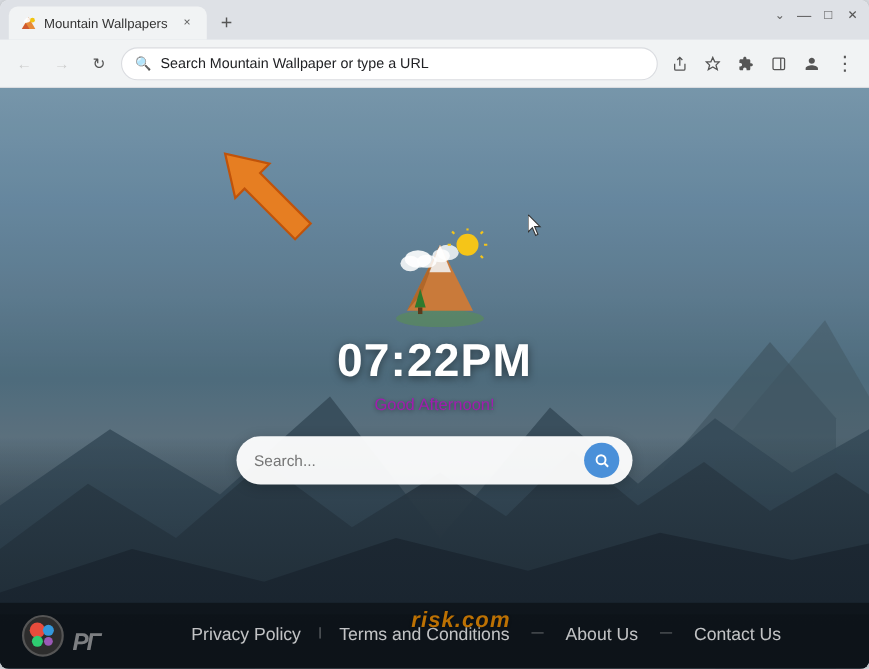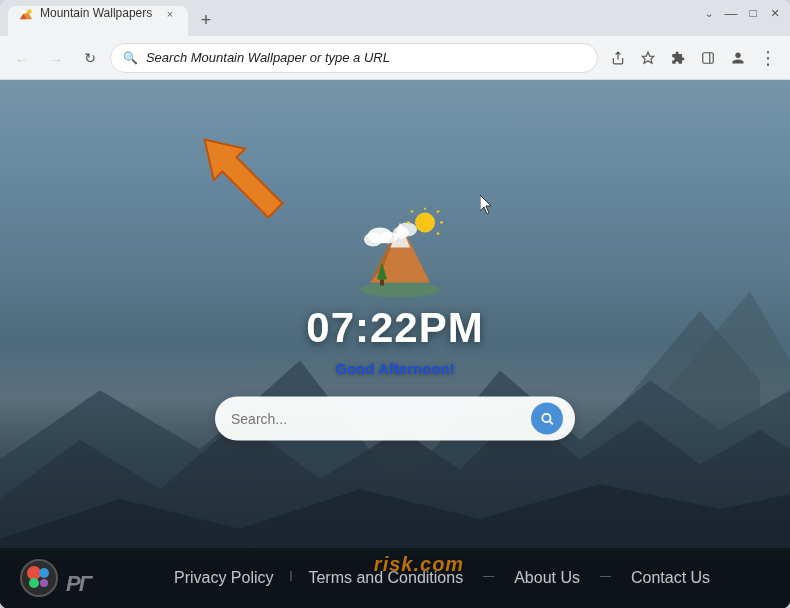--- a/index.html
+++ b/index.html
@@ -30,21 +30,21 @@
       height: 36px;
       display: flex;
       align-items: flex-end;
       padding: 0 8px;
       position: relative;
     }
     .tab {
       background: #f1f3f4;
       height: 30px;
       display: flex;
-      align-items: flex-start;
+      align-items: center;
       padding: 0 10px;
       border-radius: 8px 8px 0 0;
       min-width: 180px;
       max-width: 240px;
       gap: 6px;
       font-size: 12px;
       color: #333;
       position: relative;
     }
     .tab-favicon {
@@ -142,21 +142,20 @@
       color: #555;
     }
     .address-bar-icon {
       font-size: 12px;
       color: #888;
     }
     .address-text {
       flex: 1;
       font-size: 13px;
       color: #202124;
-      font-style: italic;
     }
     .toolbar-actions {
       display: flex;
       gap: 2px;
       align-items: center;
     }
     .toolbar-action-btn {
       width: 28px;
       height: 28px;
       border-radius: 50%;
@@ -255,24 +254,23 @@
     
     .clock-time {
       font-size: 42px;
       font-weight: 700;
       color: #fff;
       text-shadow: 0 2px 8px rgba(0,0,0,0.5);
       letter-spacing: 1px;
     }
     .clock-greeting {
       font-size: 15px;
-      color: #1d4ed8;
+      color: #a21caf;
       text-shadow: 0 1px 4px rgba(0,0,0,0.4);
       margin-bottom: 12px;
-      font-weight: bold;
     }
 
     
     .search-bar {
       width: 360px;
       height: 44px;
       background: rgba(255,255,255,0.95);
       border-radius: 22px;
       display: flex;
       align-items: center;

